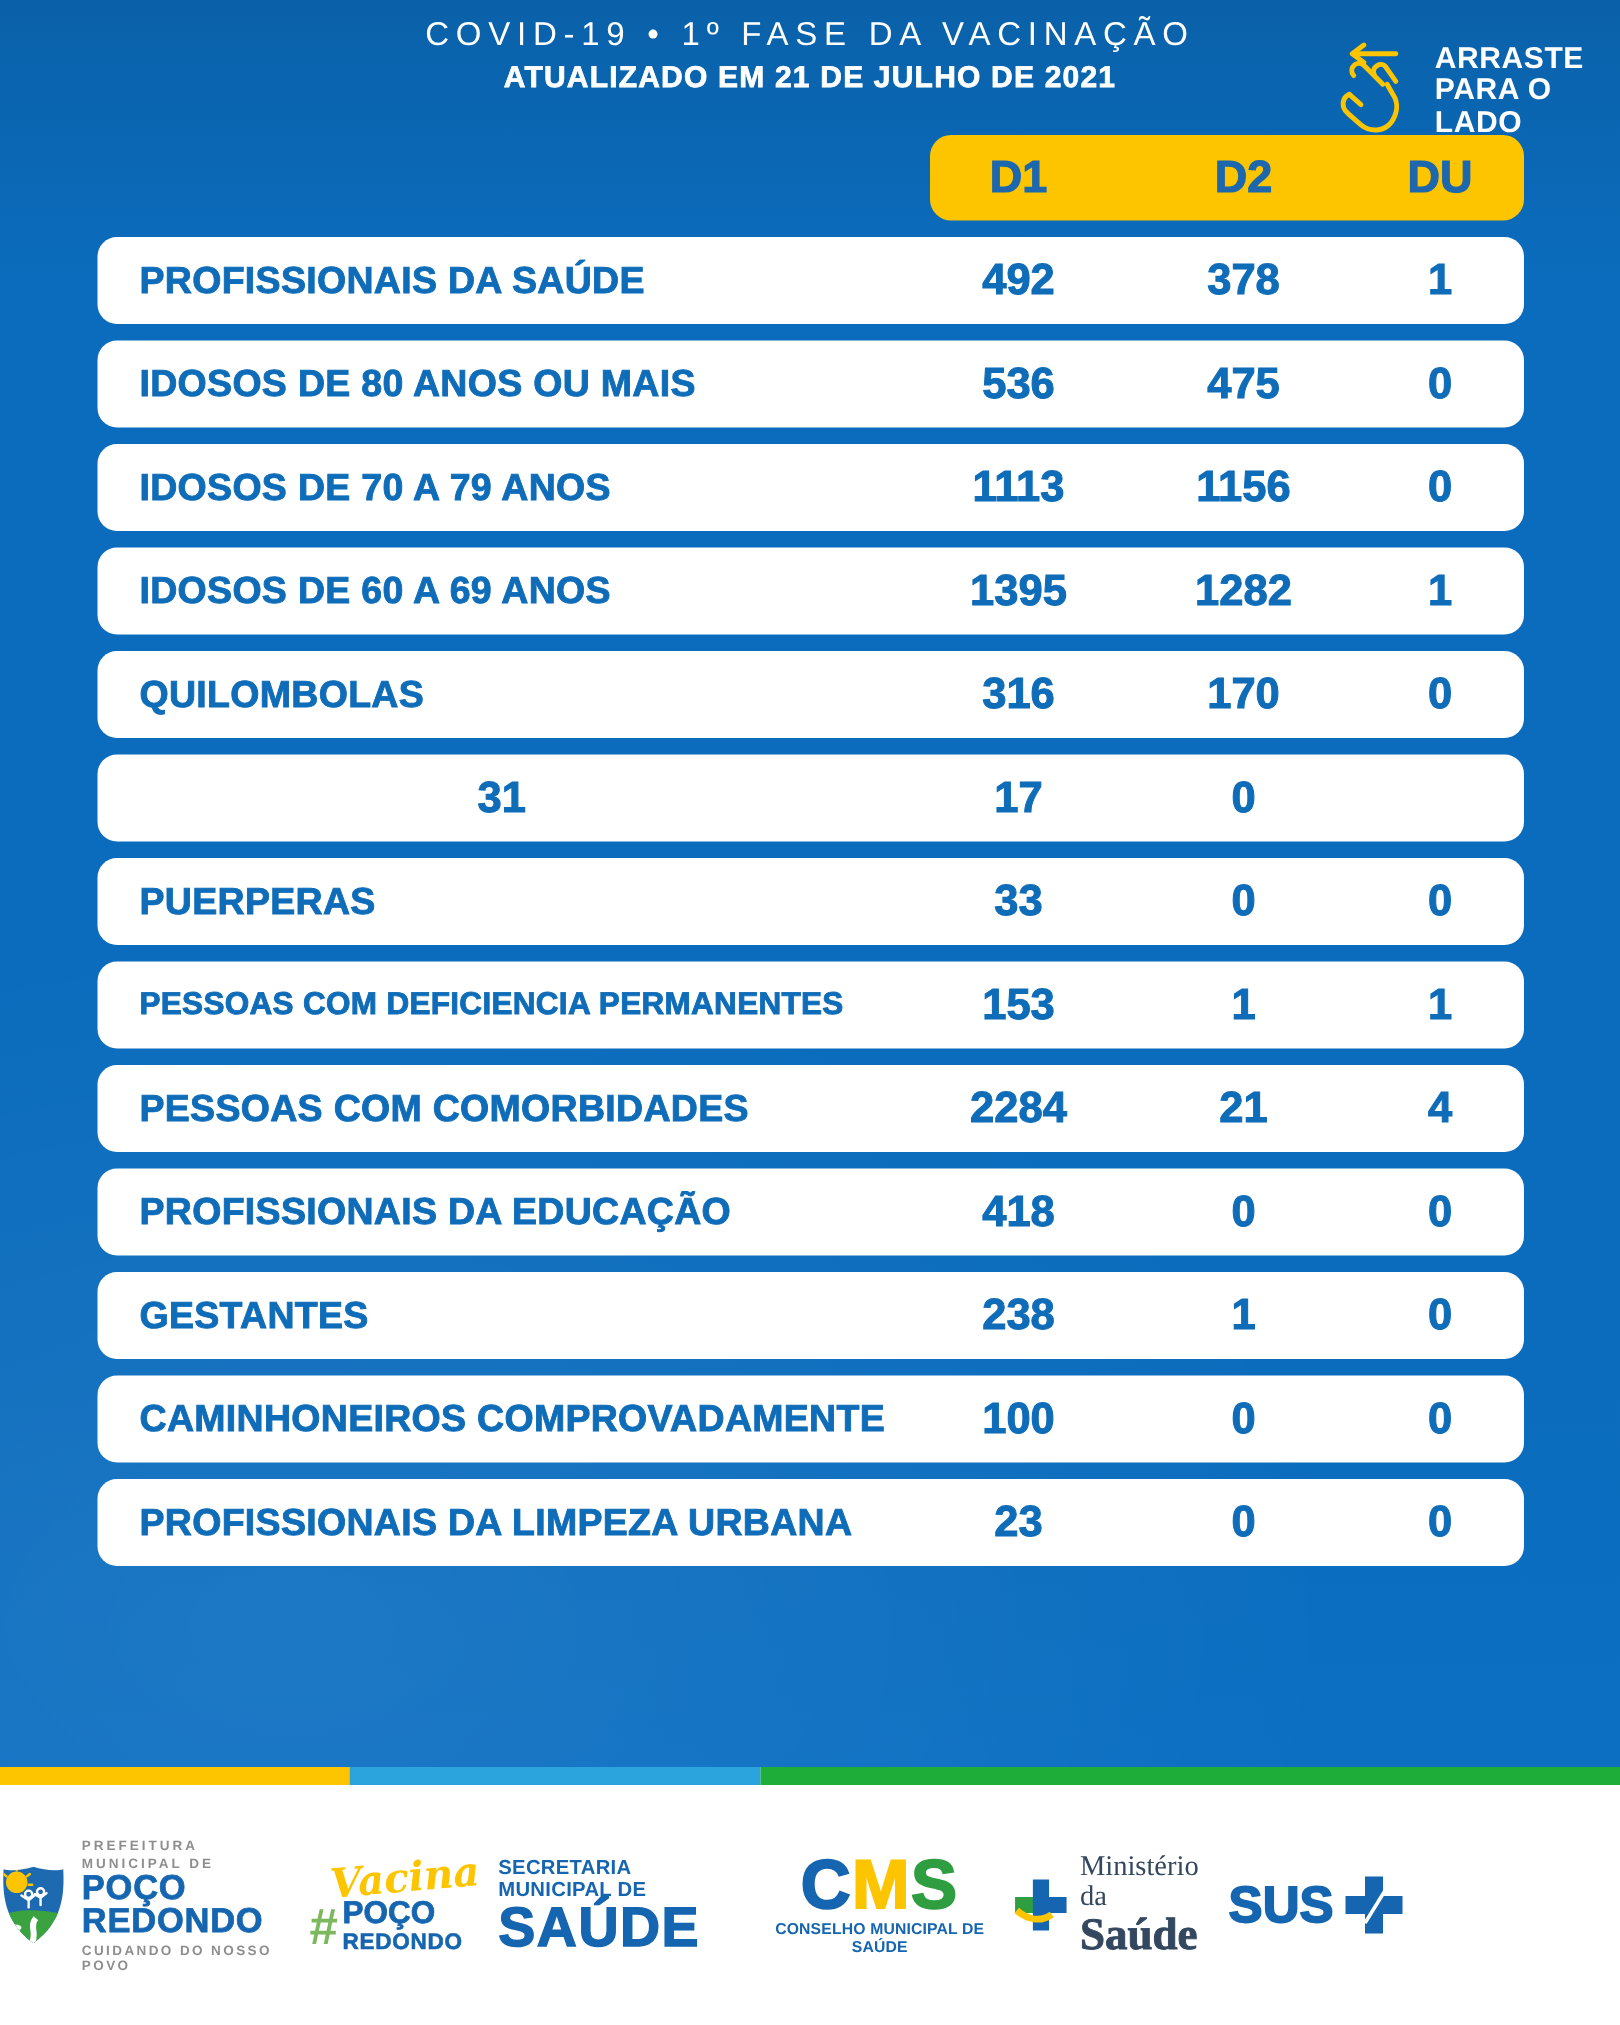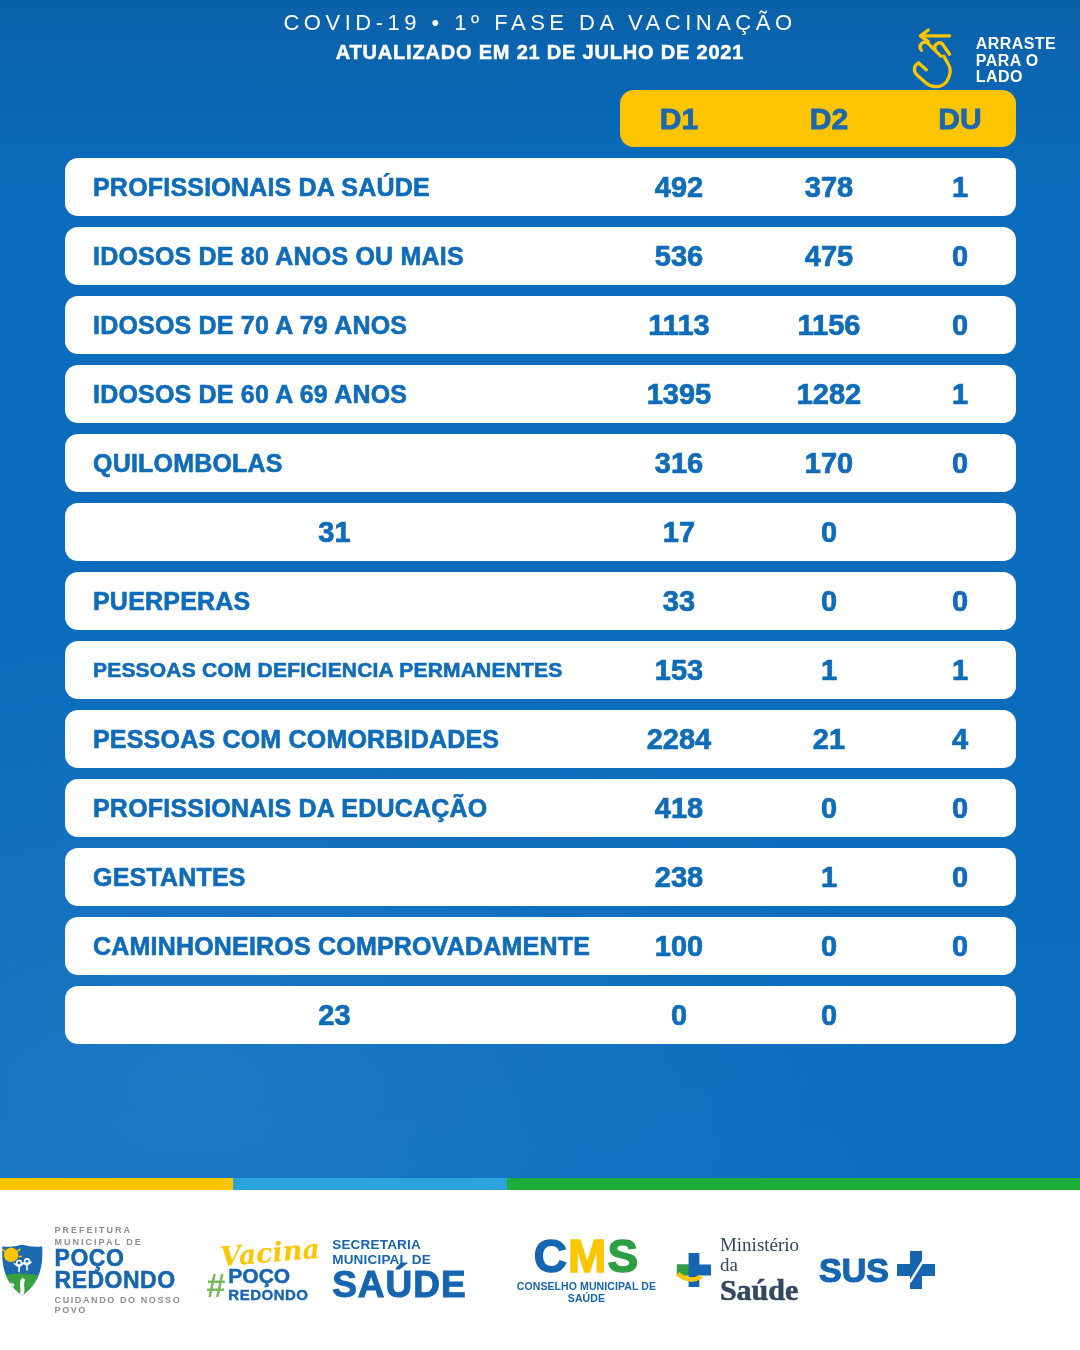--- a/index.html
+++ b/index.html
@@ -23,21 +23,21 @@
   
   .stage{
     position:absolute;top:0;left:0;width:1080px;height:1178px;
     background:
       radial-gradient(120% 70% at 18% 92%, rgba(255,255,255,0.07), rgba(255,255,255,0) 55%),
       linear-gradient(180deg,#0a61a9 0%, #0b6cbd 16%, #0b6cbd 78%, #0c6fc2 100%);
   }
   
   .swipe{position:absolute;top:28px;right:24px;display:flex;align-items:center;gap:9px;}
   .swipe svg{display:block;}
-  .swipe-text{color:#fff;font-weight:bold;font-size:16px;line-height:1.06;letter-spacing:.4px;}
+  .swipe-text{color:#fff;font-weight:bold;font-size:20px;line-height:1.06;letter-spacing:.4px;}
   
   .title{
     margin:0;padding-top:40px;text-align:center;
     color:var(--accent-yellow);font-size:74px;font-weight:bold;letter-spacing:-1px;
     -webkit-text-stroke:2.4px var(--accent-yellow);line-height:1;
   }
   .subtitle{
     margin-top:10px;text-align:center;color:#fff;font-size:22px;letter-spacing:4.5px;font-weight:normal;
   }
   .updated{
@@ -223,20 +223,21 @@
   </div>
 
   <div class="row grid">
     <div class="label">CAMINHONEIROS COMPROVADAMENTE</div>
     <div class="val">100</div>
     <div class="val">0</div>
     <div class="val">0</div>
   </div>
 
   <div class="row grid">
+    <div class="label">PROFISSIONAIS DA LIMPEZA URBANA</div>
     <div class="val">23</div>
     <div class="val">0</div>
     <div class="val">0</div>
   </div>
 </div>
     </div>
 
   </div>
 
   <div class="stripe">

